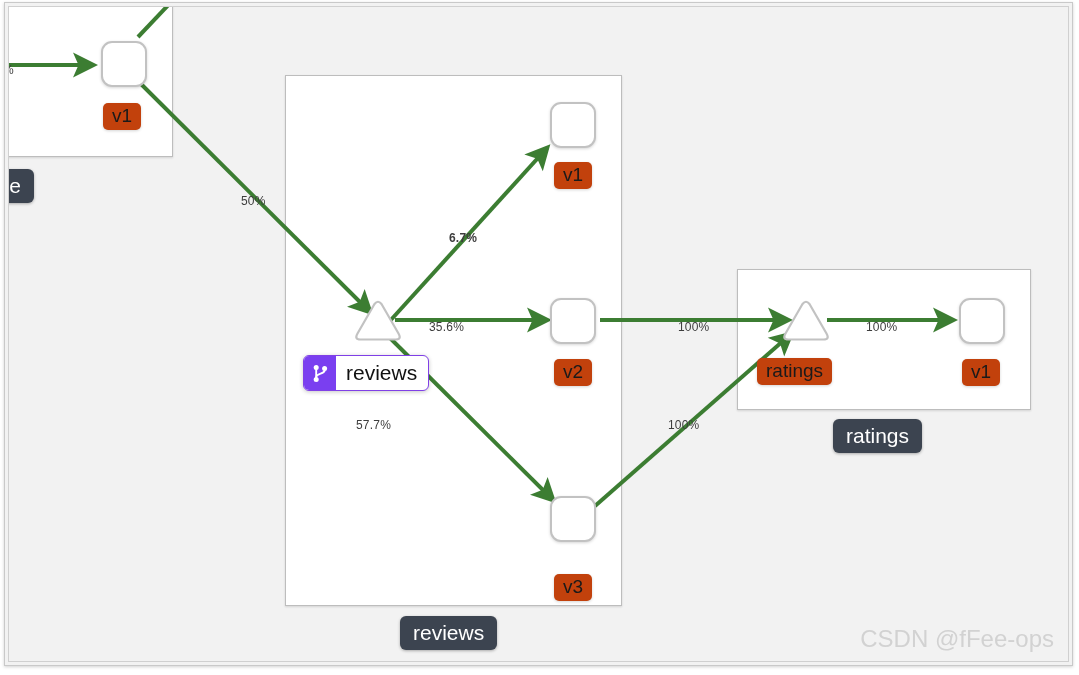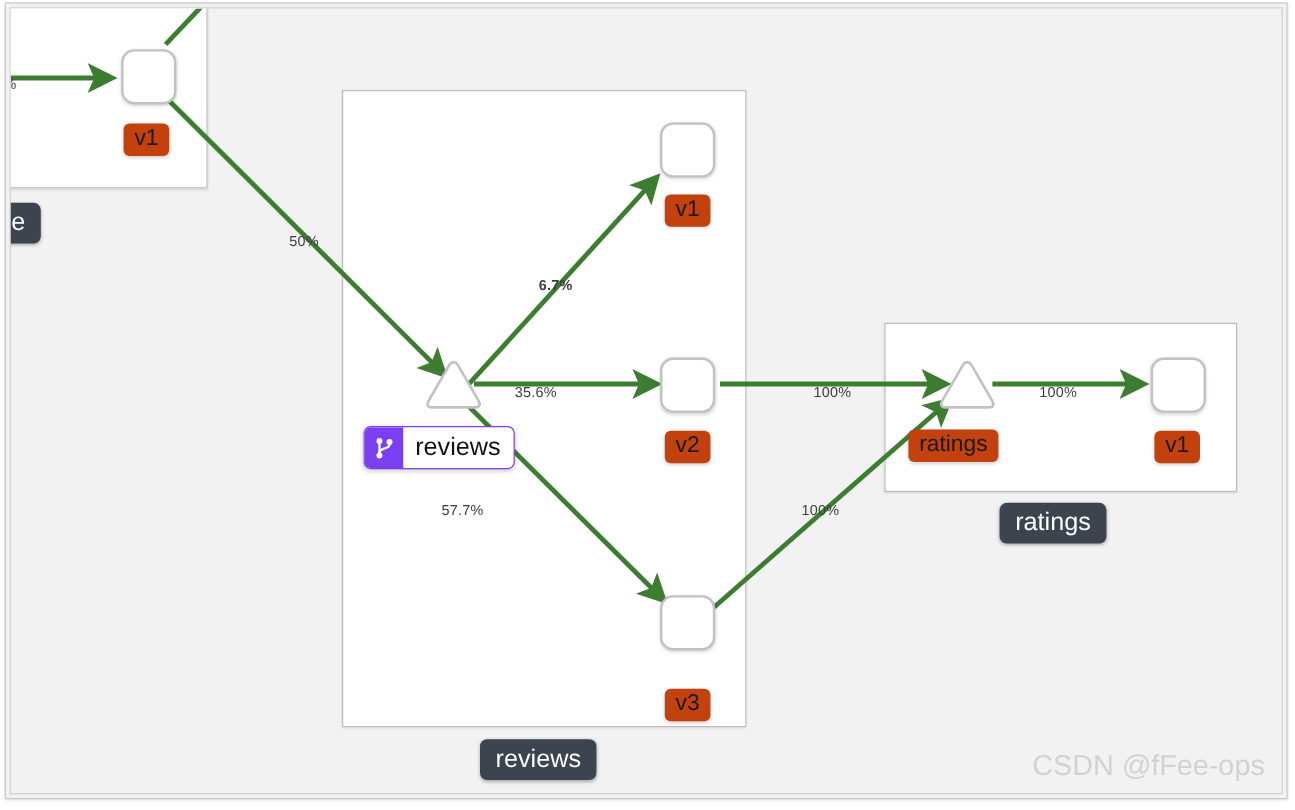--- a/index.html
+++ b/index.html
@@ -257,21 +257,21 @@
       <div class="ns-badge" style="left:824px; top:412px;">ratings</div>
 
       <div class="edge-label" style="left:-6px; top:56px;">%</div>
 
       <div class="edge-label" style="left:232px; top:187px;">50%</div>
 
       <div class="edge-label" style="left:440px; top:224px;font-weight:bold;">6.7%</div>
 
       <div class="edge-label" style="left:420px; top:313px;">35.6%</div>
 
-      <div class="edge-label" style="left:347px; top:411px;margin-left:12px;">57.7%</div>
+      <div class="edge-label" style="left:347px; top:411px;">57.7%</div>
 
       <div class="edge-label" style="left:669px; top:313px;">100%</div>
 
       <div class="edge-label" style="left:659px; top:411px;">100%</div>
 
       <div class="edge-label" style="left:857px; top:313px;">100%</div>
 
       <div id="watermark">CSDN @fFee-ops</div>
 
     </div>

